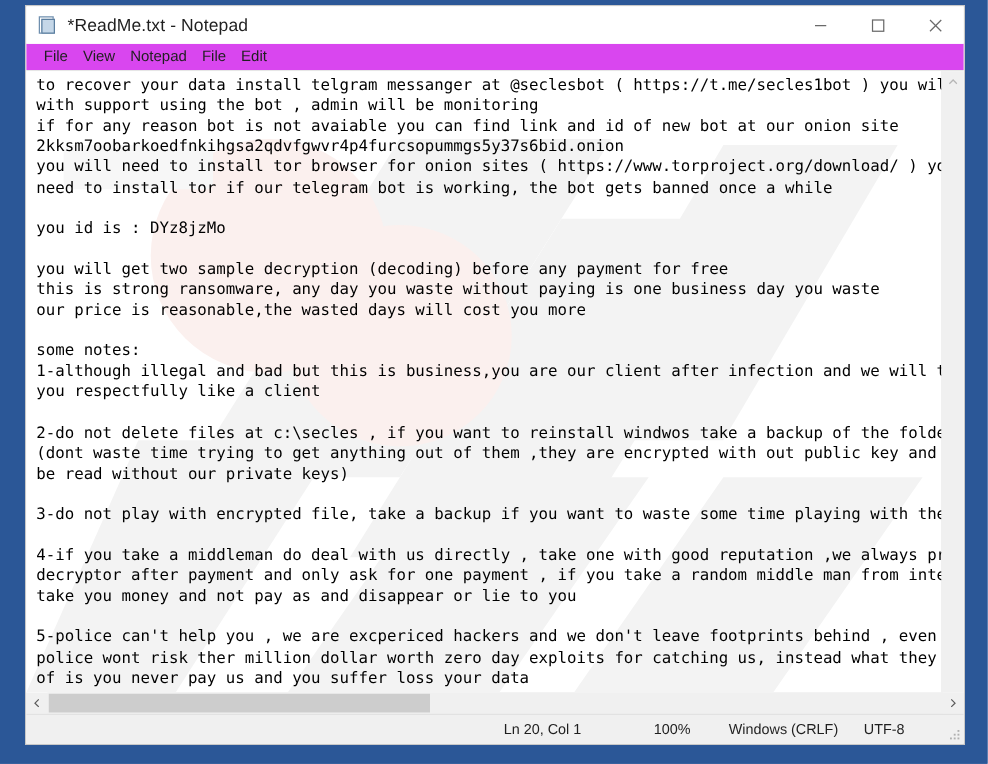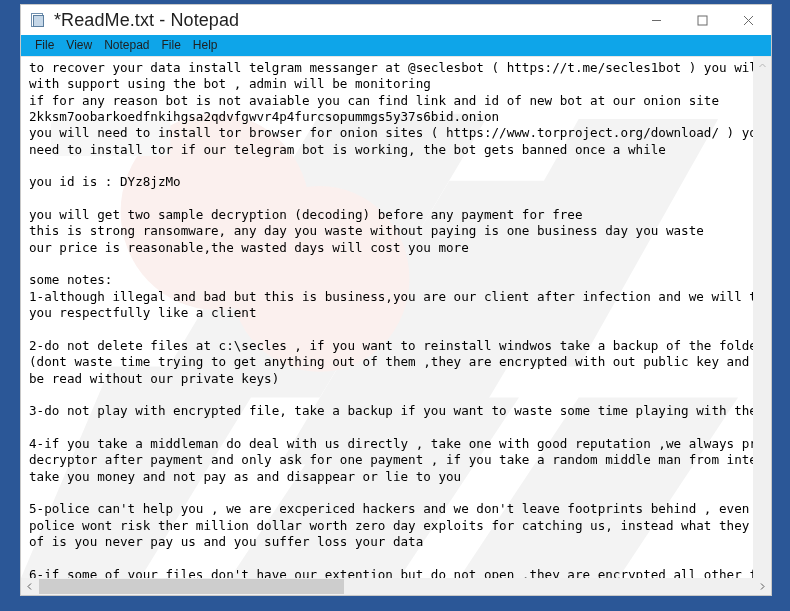--- a/index.html
+++ b/index.html
@@ -68,21 +68,21 @@
   }
   .app-icon .shade {
     position: absolute;
     left: 3px; top: 3px;
     width: 11px; height: 12px;
     background: #c5d7e8;
     border: 1px solid #5b7e9f;
     box-sizing: border-box;
   }
   .title-text {
-    font-size: 18px;
+    font-size: 14px;
     color: #1f1f1f;
     white-space: nowrap;
     letter-spacing: 0.1px;
   }
   .caption-buttons {
     position: absolute;
     right: 0;
     top: 0;
     height: 30px;
     display: flex;
@@ -93,21 +93,21 @@
     display: flex;
     align-items: center;
     justify-content: center;
     color: #6a6a6a;
   }
   .capbtn svg { display: block; }
 
   
   .menubar {
     height: 21px;
-    background: #0ea5e9;
+    background: #d946ef;
     display: flex;
     align-items: center;
     padding-left: 8px;
     flex: 0 0 auto;
     gap: 0px;
   }
   .menu-item {
     font-size: 12px;
     color: #1f1f1f;
     padding: 2px 6px 3px 6px;
@@ -277,21 +277,21 @@
           </svg>
         </div>
       </div>
     </div>
 
     <div class="menubar">
       <div class="menu-item">File</div>
       <div class="menu-item">View</div>
       <div class="menu-item">Notepad</div>
       <div class="menu-item">File</div>
-      <div class="menu-item">Help</div>
+      <div class="menu-item">Edit</div>
     </div>
 
     <div class="editor-wrap">
 
       <div class="textarea">
         <svg id="wm-svg" viewBox="0 0 735 505" preserveAspectRatio="none" aria-hidden="true">
           <g fill="#f3f3f3">
             <path d="M300 55 L470 55 L300 330 L130 330 Z"></path>
             <path d="M430 120 L600 120 L430 395 L260 395 Z"></path>
             <path d="M560 60 L700 60 L560 300 L420 300 Z"></path>
@@ -362,15 +362,34 @@
       <div class="htrack">
         <div class="hthumb"></div>
       </div>
       <div class="harrow">
         <svg width="5" height="7" viewBox="0 0 5 7" aria-hidden="true">
           <polyline points="1,0.5 4,3.5 1,6.5" fill="none" stroke="#5a5a5a" stroke-width="1"></polyline>
         </svg>
       </div>
     </div>
 
+    <div class="statusbar">
+      <div class="status-spacer"></div>
+      <div class="status-cell sc-ln">Ln 20, Col 1</div>
+      <div class="status-cell sc-zoom">100%</div>
+      <div class="status-cell sc-eol">Windows (CRLF)</div>
+      <div class="status-cell sc-enc">UTF-8</div>
+      <span class="grip">
+        <svg width="10" height="10" viewBox="0 0 10 10" aria-hidden="true">
+          <g fill="#b0b0b0">
+            <rect x="7" y="1" width="1.5" height="1.5"></rect>
+            <rect x="4" y="4" width="1.5" height="1.5"></rect>
+            <rect x="7" y="4" width="1.5" height="1.5"></rect>
+            <rect x="1" y="7" width="1.5" height="1.5"></rect>
+            <rect x="4" y="7" width="1.5" height="1.5"></rect>
+            <rect x="7" y="7" width="1.5" height="1.5"></rect>
+          </g>
+        </svg>
+      </span>
+    </div>
 
   </div>
 </div>
 
 </body></html>

